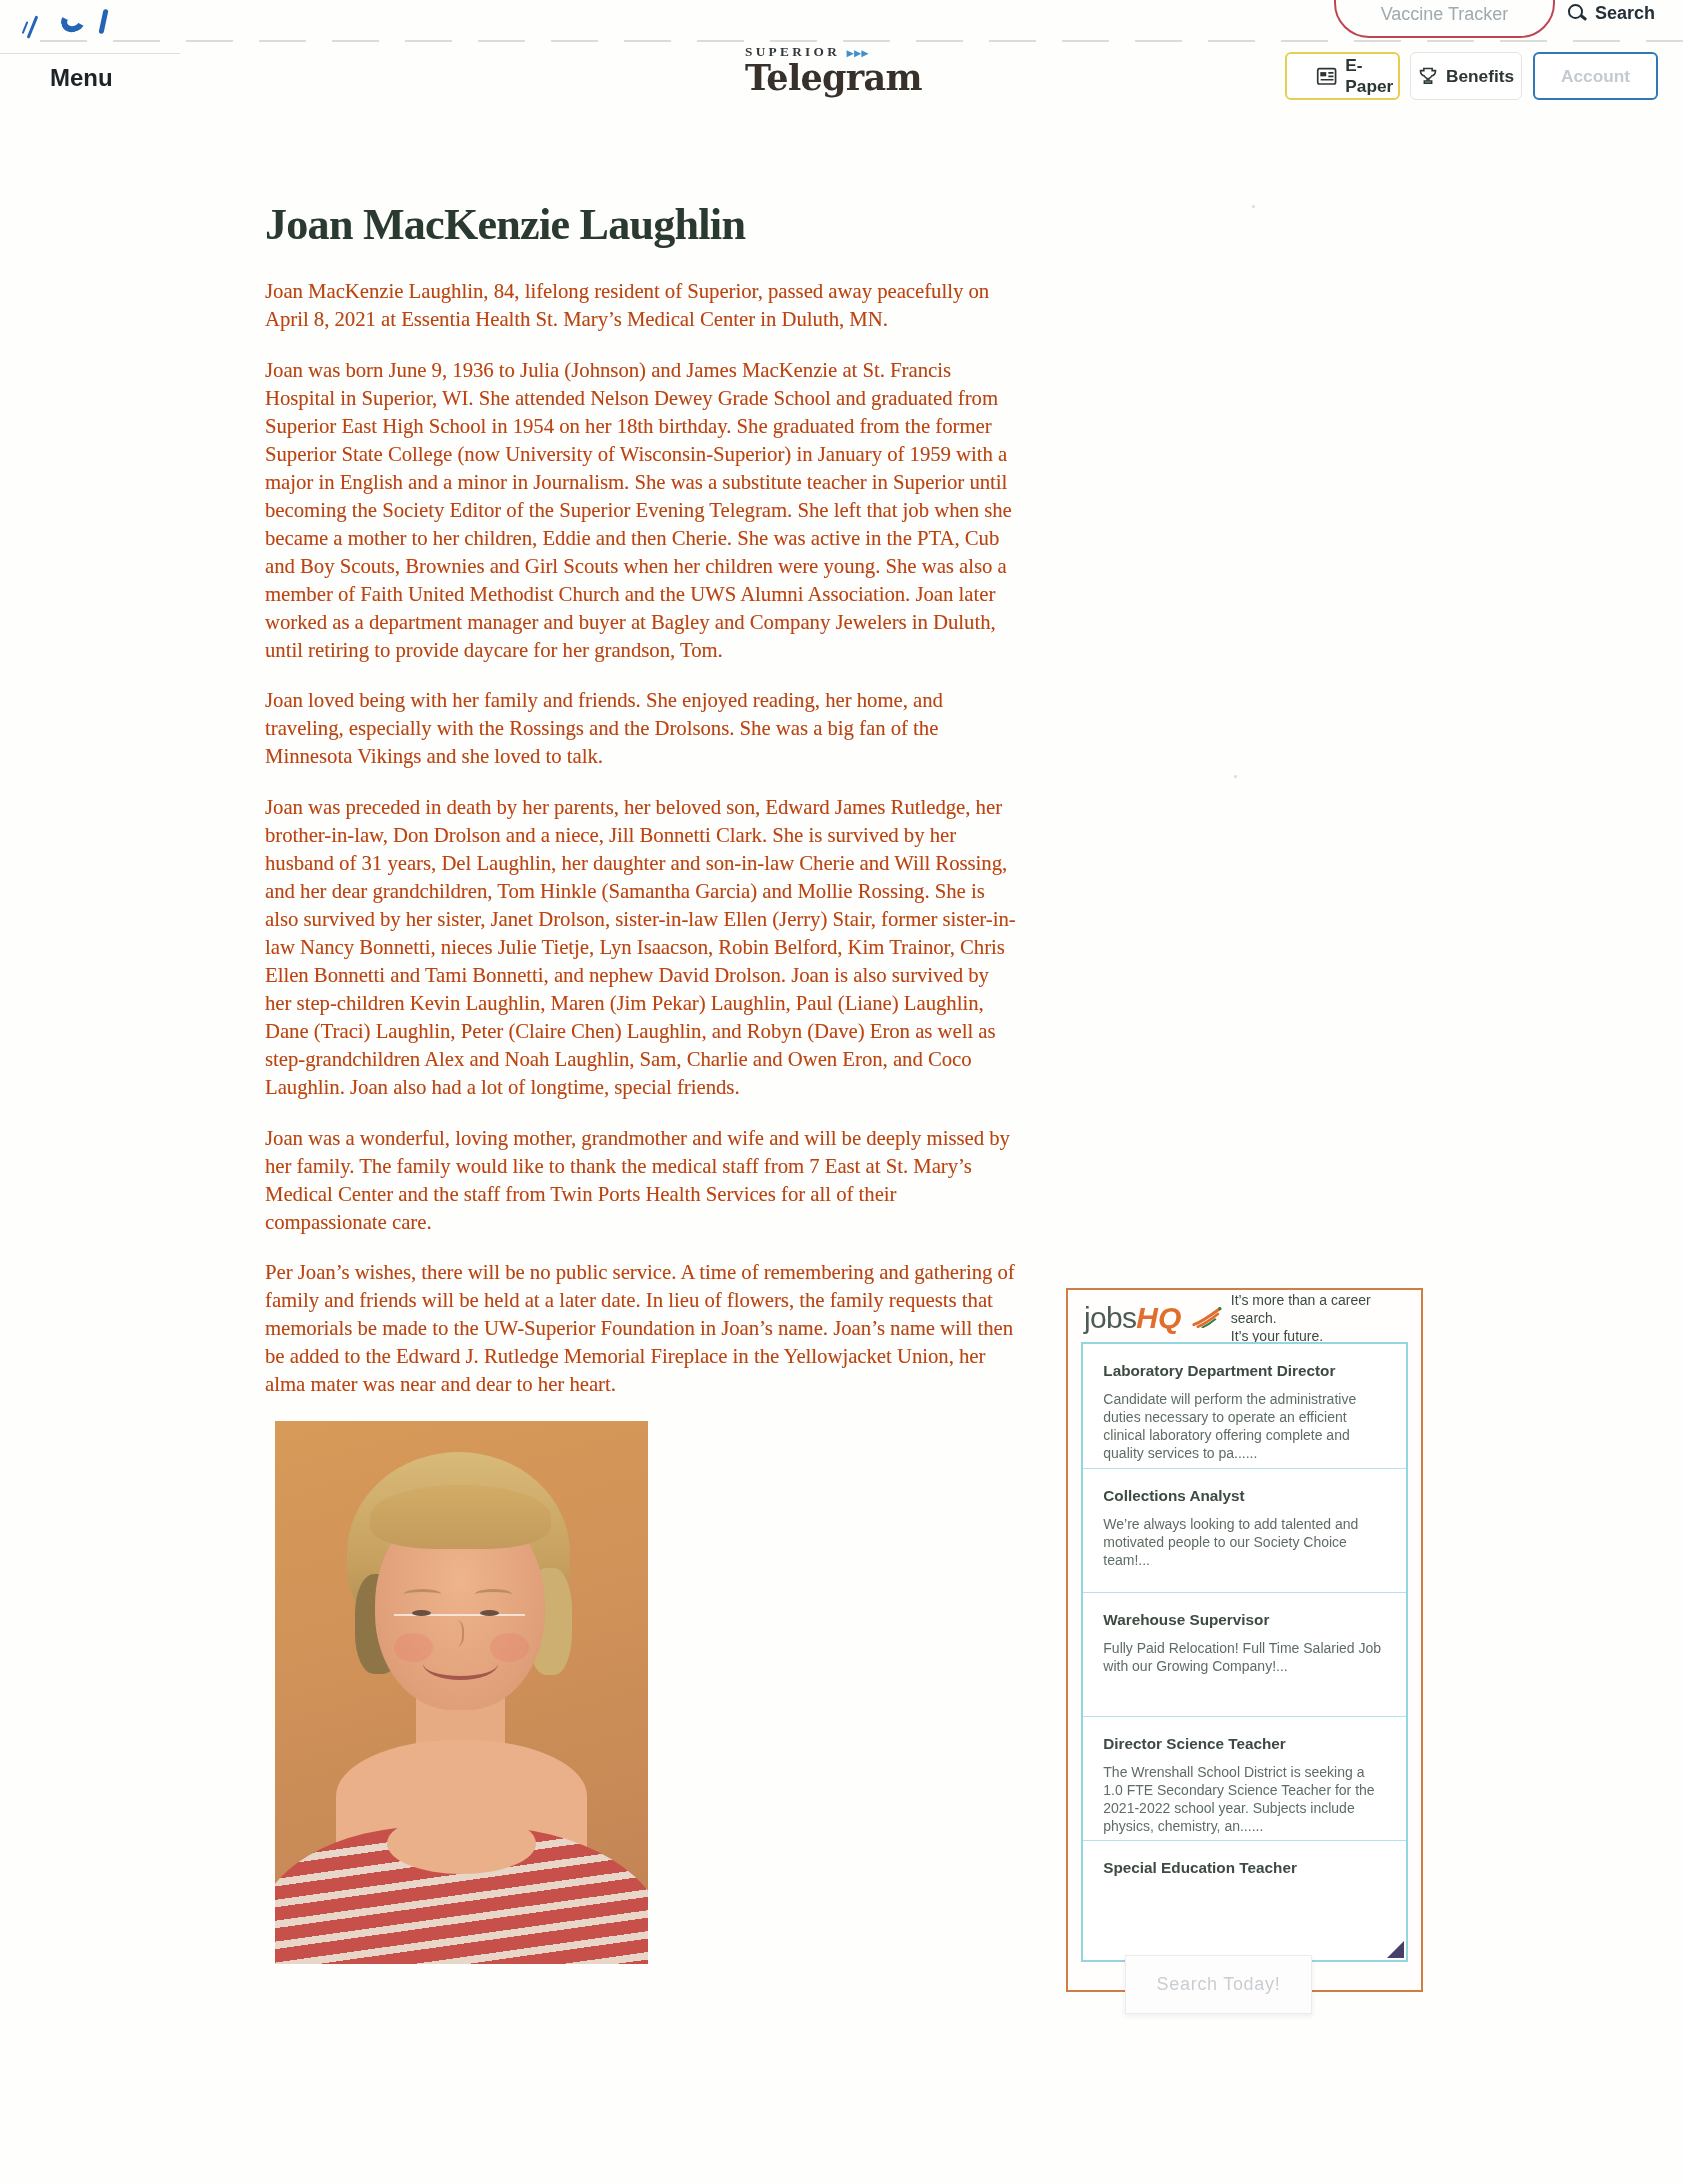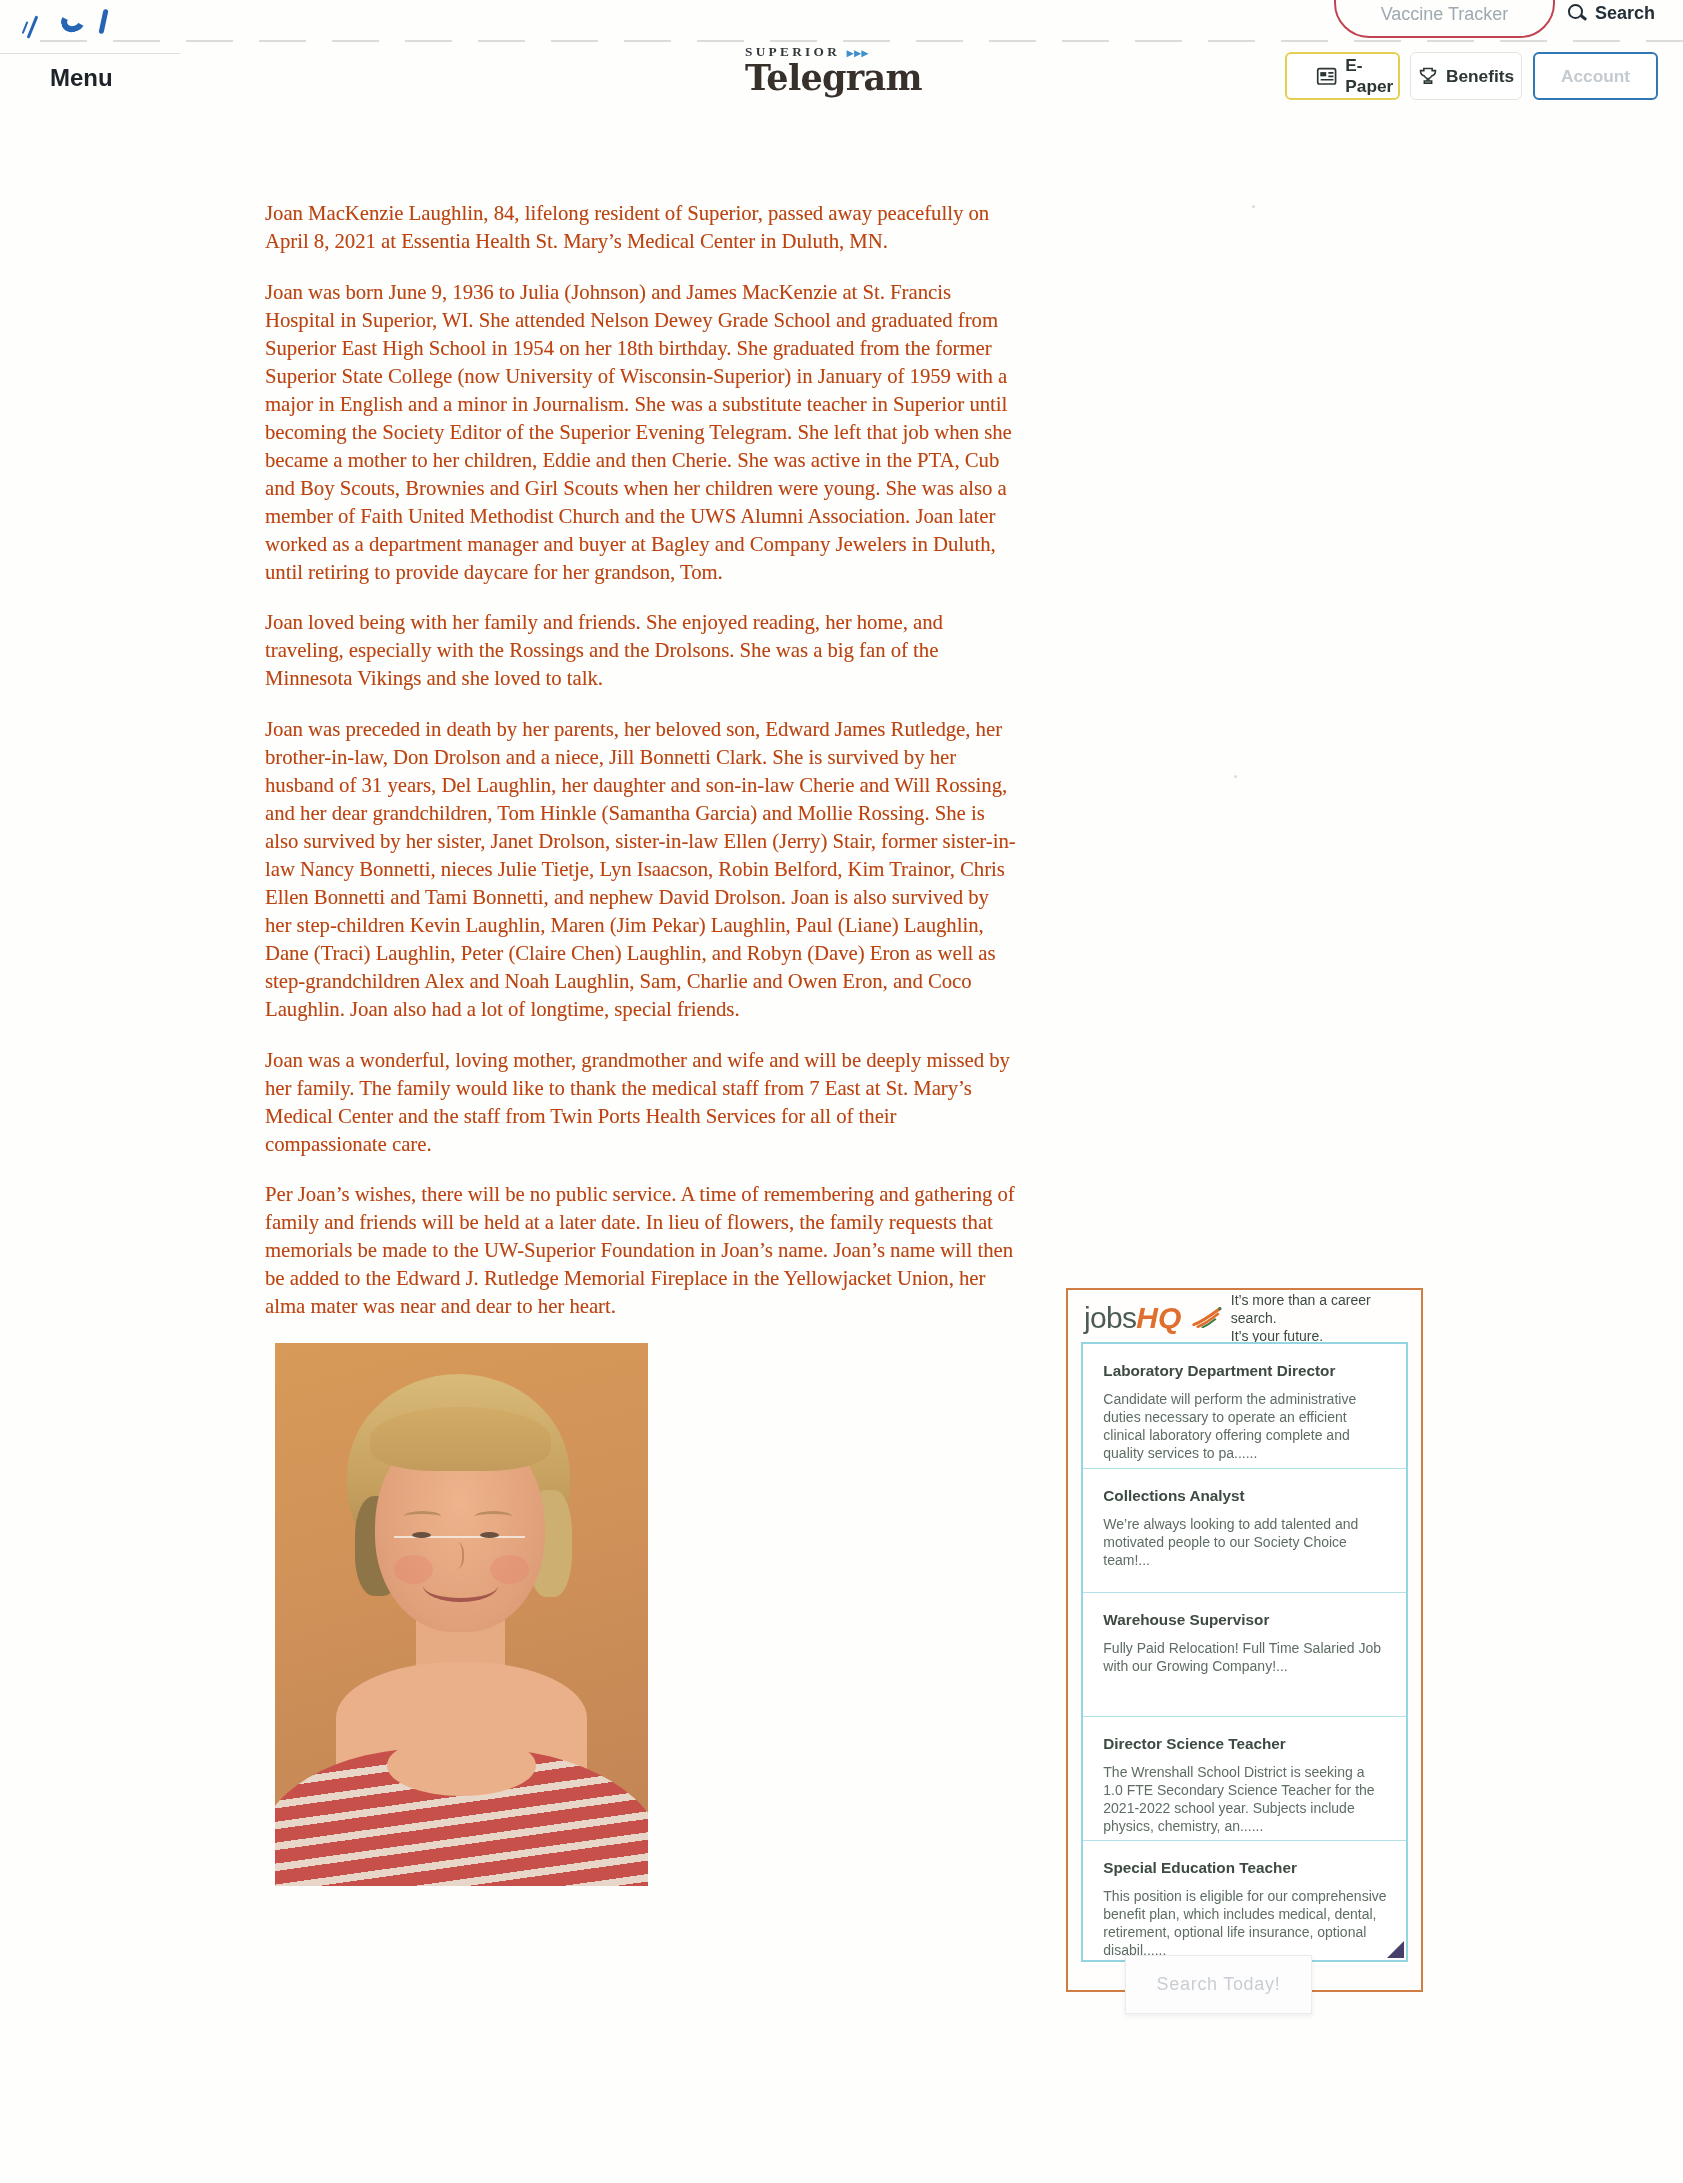--- a/index.html
+++ b/index.html
@@ -210,20 +210,21 @@
         </svg>
     </span>
     <span>Benefits</span>
   </div>
 
   <div class="hdr-btn btn-account">
     <span>Account</span>
   </div>
 
   <div class="article">
+    <h1>Joan MacKenzie Laughlin</h1>
     <p>Joan MacKenzie Laughlin, 84, lifelong resident of Superior, passed away peacefully on April 8, 2021 at Essentia Health St. Mary’s Medical Center in Duluth, MN.</p>
     <p>Joan was born June 9, 1936 to Julia (Johnson) and James MacKenzie at St. Francis Hospital in Superior, WI. She attended Nelson Dewey Grade School and graduated from Superior East High School in 1954 on her 18th birthday. She graduated from the former Superior State College (now University of Wisconsin-Superior) in January of 1959 with a major in English and a minor in Journalism. She was a substitute teacher in Superior until becoming the Society Editor of the Superior Evening Telegram. She left that job when she became a mother to her children, Eddie and then Cherie. She was active in the PTA, Cub and Boy Scouts, Brownies and Girl Scouts when her children were young. She was also a member of Faith United Methodist Church and the UWS Alumni Association. Joan later worked as a department manager and buyer at Bagley and Company Jewelers in Duluth, until retiring to provide daycare for her grandson, Tom.</p>
     <p>Joan loved being with her family and friends. She enjoyed reading, her home, and traveling, especially with the Rossings and the Drolsons. She was a big fan of the Minnesota Vikings and she loved to talk.</p>
     <p>Joan was preceded in death by her parents, her beloved son, Edward James Rutledge, her brother-in-law, Don Drolson and a niece, Jill Bonnetti Clark. She is survived by her husband of 31 years, Del Laughlin, her daughter and son-in-law Cherie and Will Rossing, and her dear grandchildren, Tom Hinkle (Samantha Garcia) and Mollie Rossing. She is also survived by her sister, Janet Drolson, sister-in-law Ellen (Jerry) Stair, former sister-in-law Nancy Bonnetti, nieces Julie Tietje, Lyn Isaacson, Robin Belford, Kim Trainor, Chris Ellen Bonnetti and Tami Bonnetti, and nephew David Drolson. Joan is also survived by her step-children Kevin Laughlin, Maren (Jim Pekar) Laughlin, Paul (Liane) Laughlin, Dane (Traci) Laughlin, Peter (Claire Chen) Laughlin, and Robyn (Dave) Eron as well as step-grandchildren Alex and Noah Laughlin, Sam, Charlie and Owen Eron, and Coco Laughlin. Joan also had a lot of longtime, special friends.</p>
     <p>Joan was a wonderful, loving mother, grandmother and wife and will be deeply missed by her family. The family would like to thank the medical staff from 7 East at St. Mary’s Medical Center and the staff from Twin Ports Health Services for all of their compassionate care.</p>
     <p>Per Joan’s wishes, there will be no public service. A time of remembering and gathering of family and friends will be held at a later date. In lieu of flowers, the family requests that memorials be made to the UW-Superior Foundation in Joan’s name. Joan’s name will then be added to the Edward J. Rutledge Memorial Fireplace in the Yellowjacket Union, her alma mater was near and dear to her heart.</p>
 
     <div class="photo">
       <div class="ph-hair"></div>
       <div class="ph-side-l"></div>
@@ -278,21 +279,20 @@
       <div class="job-item">
         <div class="job-title">Warehouse Supervisor</div>
         <div class="job-desc">Fully Paid Relocation! Full Time Salaried Job with our Growing Company!...</div>
       </div>
       <div class="job-item">
         <div class="job-title">Director Science Teacher</div>
         <div class="job-desc">The Wrenshall School District is seeking a 1.0 FTE Secondary Science Teacher for the 2021-2022 school year. Subjects include physics, chemistry, an......</div>
       </div>
       <div class="job-item">
         <div class="job-title">Special Education Teacher</div>
-        <div class="job-desc">This position is eligible for our comprehensive benefit plan, which includes medical, dental, retirement, optional life insurance, optional disabil......</div>
       </div>
       <div class="resize-handle"></div>
     </div>
 
     <div class="search-today">Search Today!</div>
   </div>
 
 </div>
 
 

